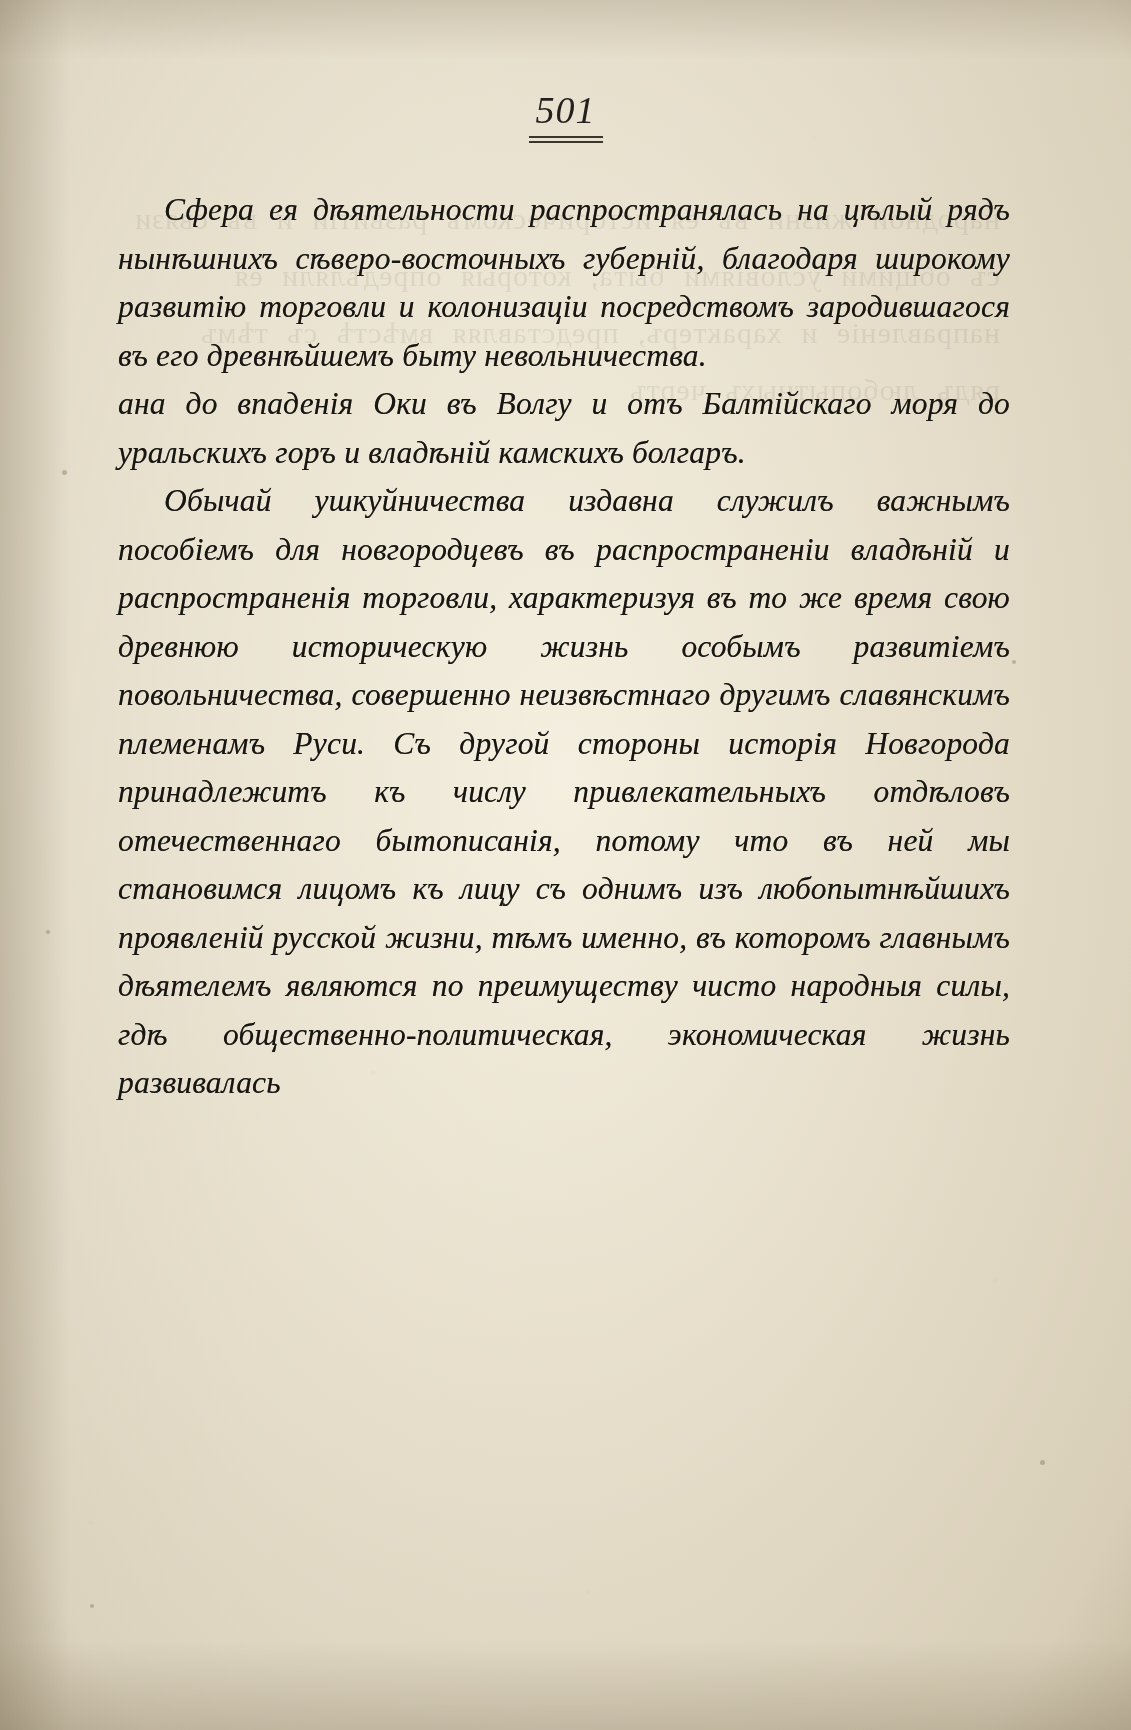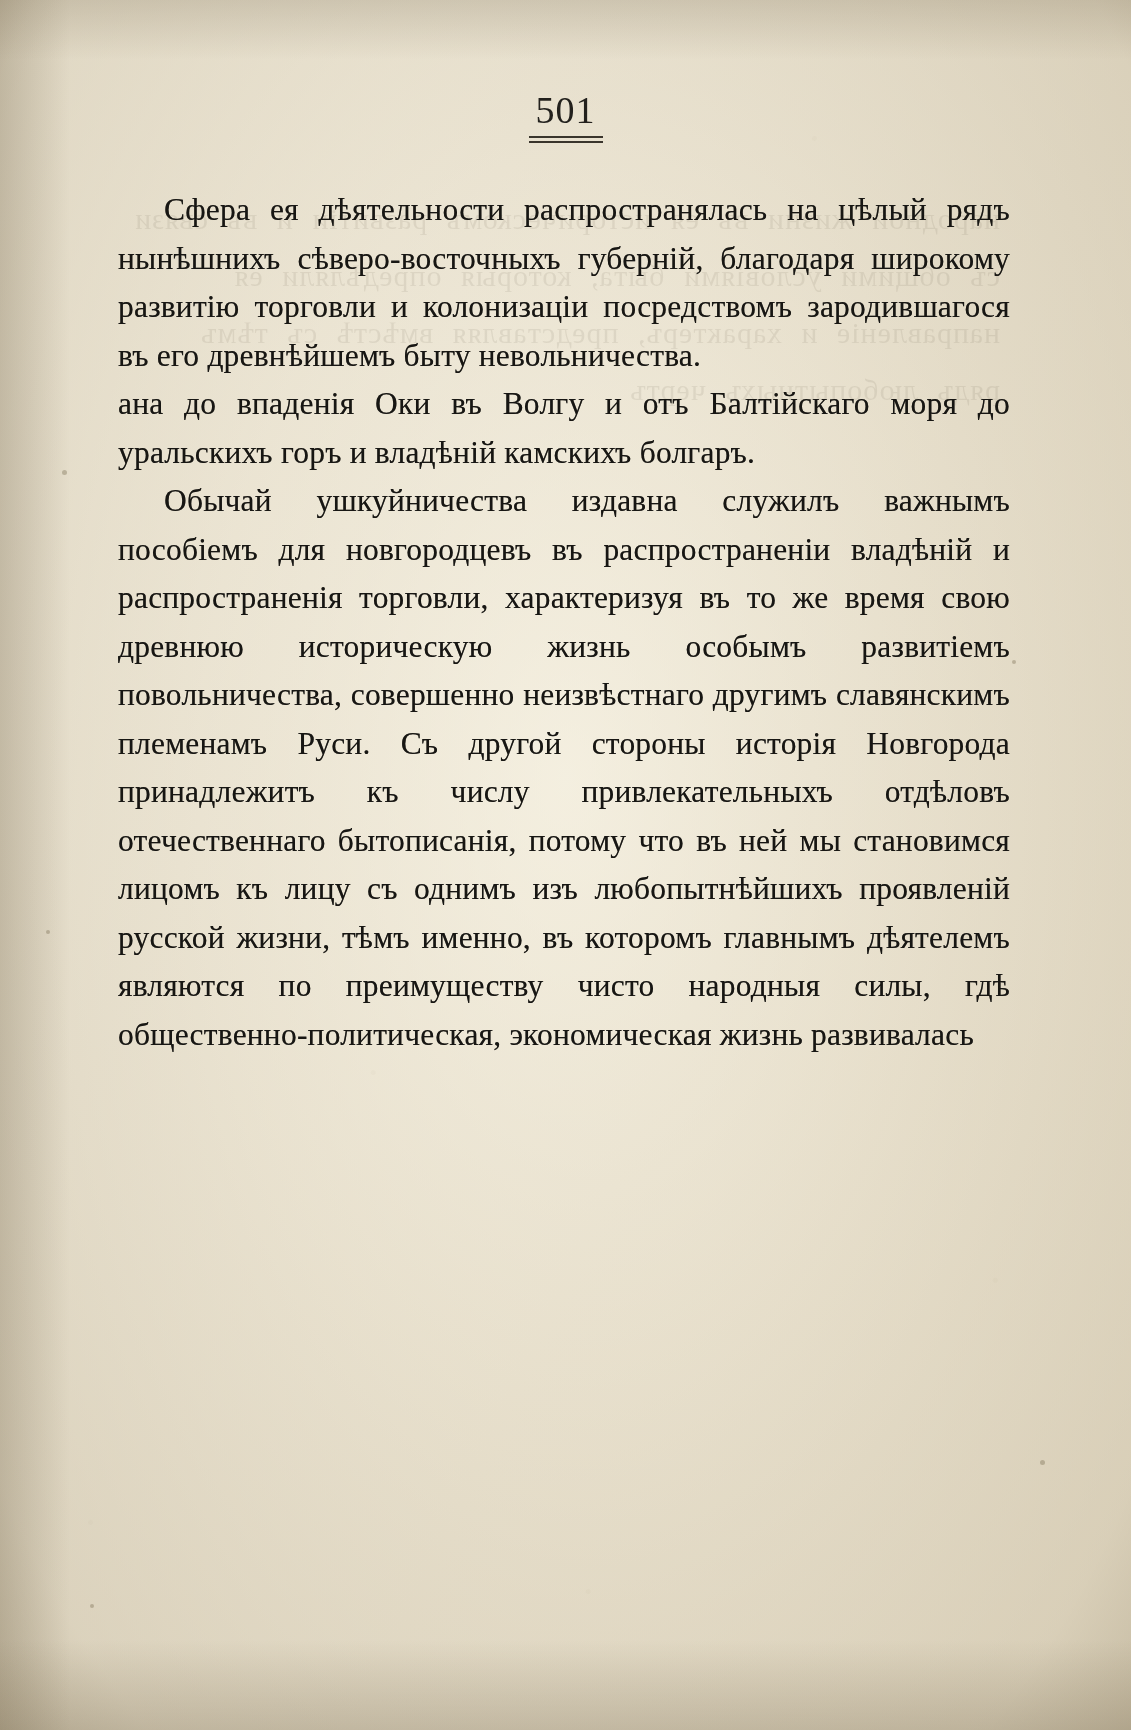--- a/index.html
+++ b/index.html
@@ -51,20 +51,21 @@
     letter-spacing: 1px;
     font-family: "Liberation Serif", serif;
     pointer-events: none;
     overflow: hidden;
     white-space: pre-wrap;
     word-spacing: 10px;
   }
   .sheet {
     position: absolute;
     inset: 0;
+    font-style: italic;
   }
   .folio {
     position: absolute;
     top: 88px;
     left: 0;
     right: 0;
     text-align: center;
   }
   .folio .num {
     font-size: 38px;

